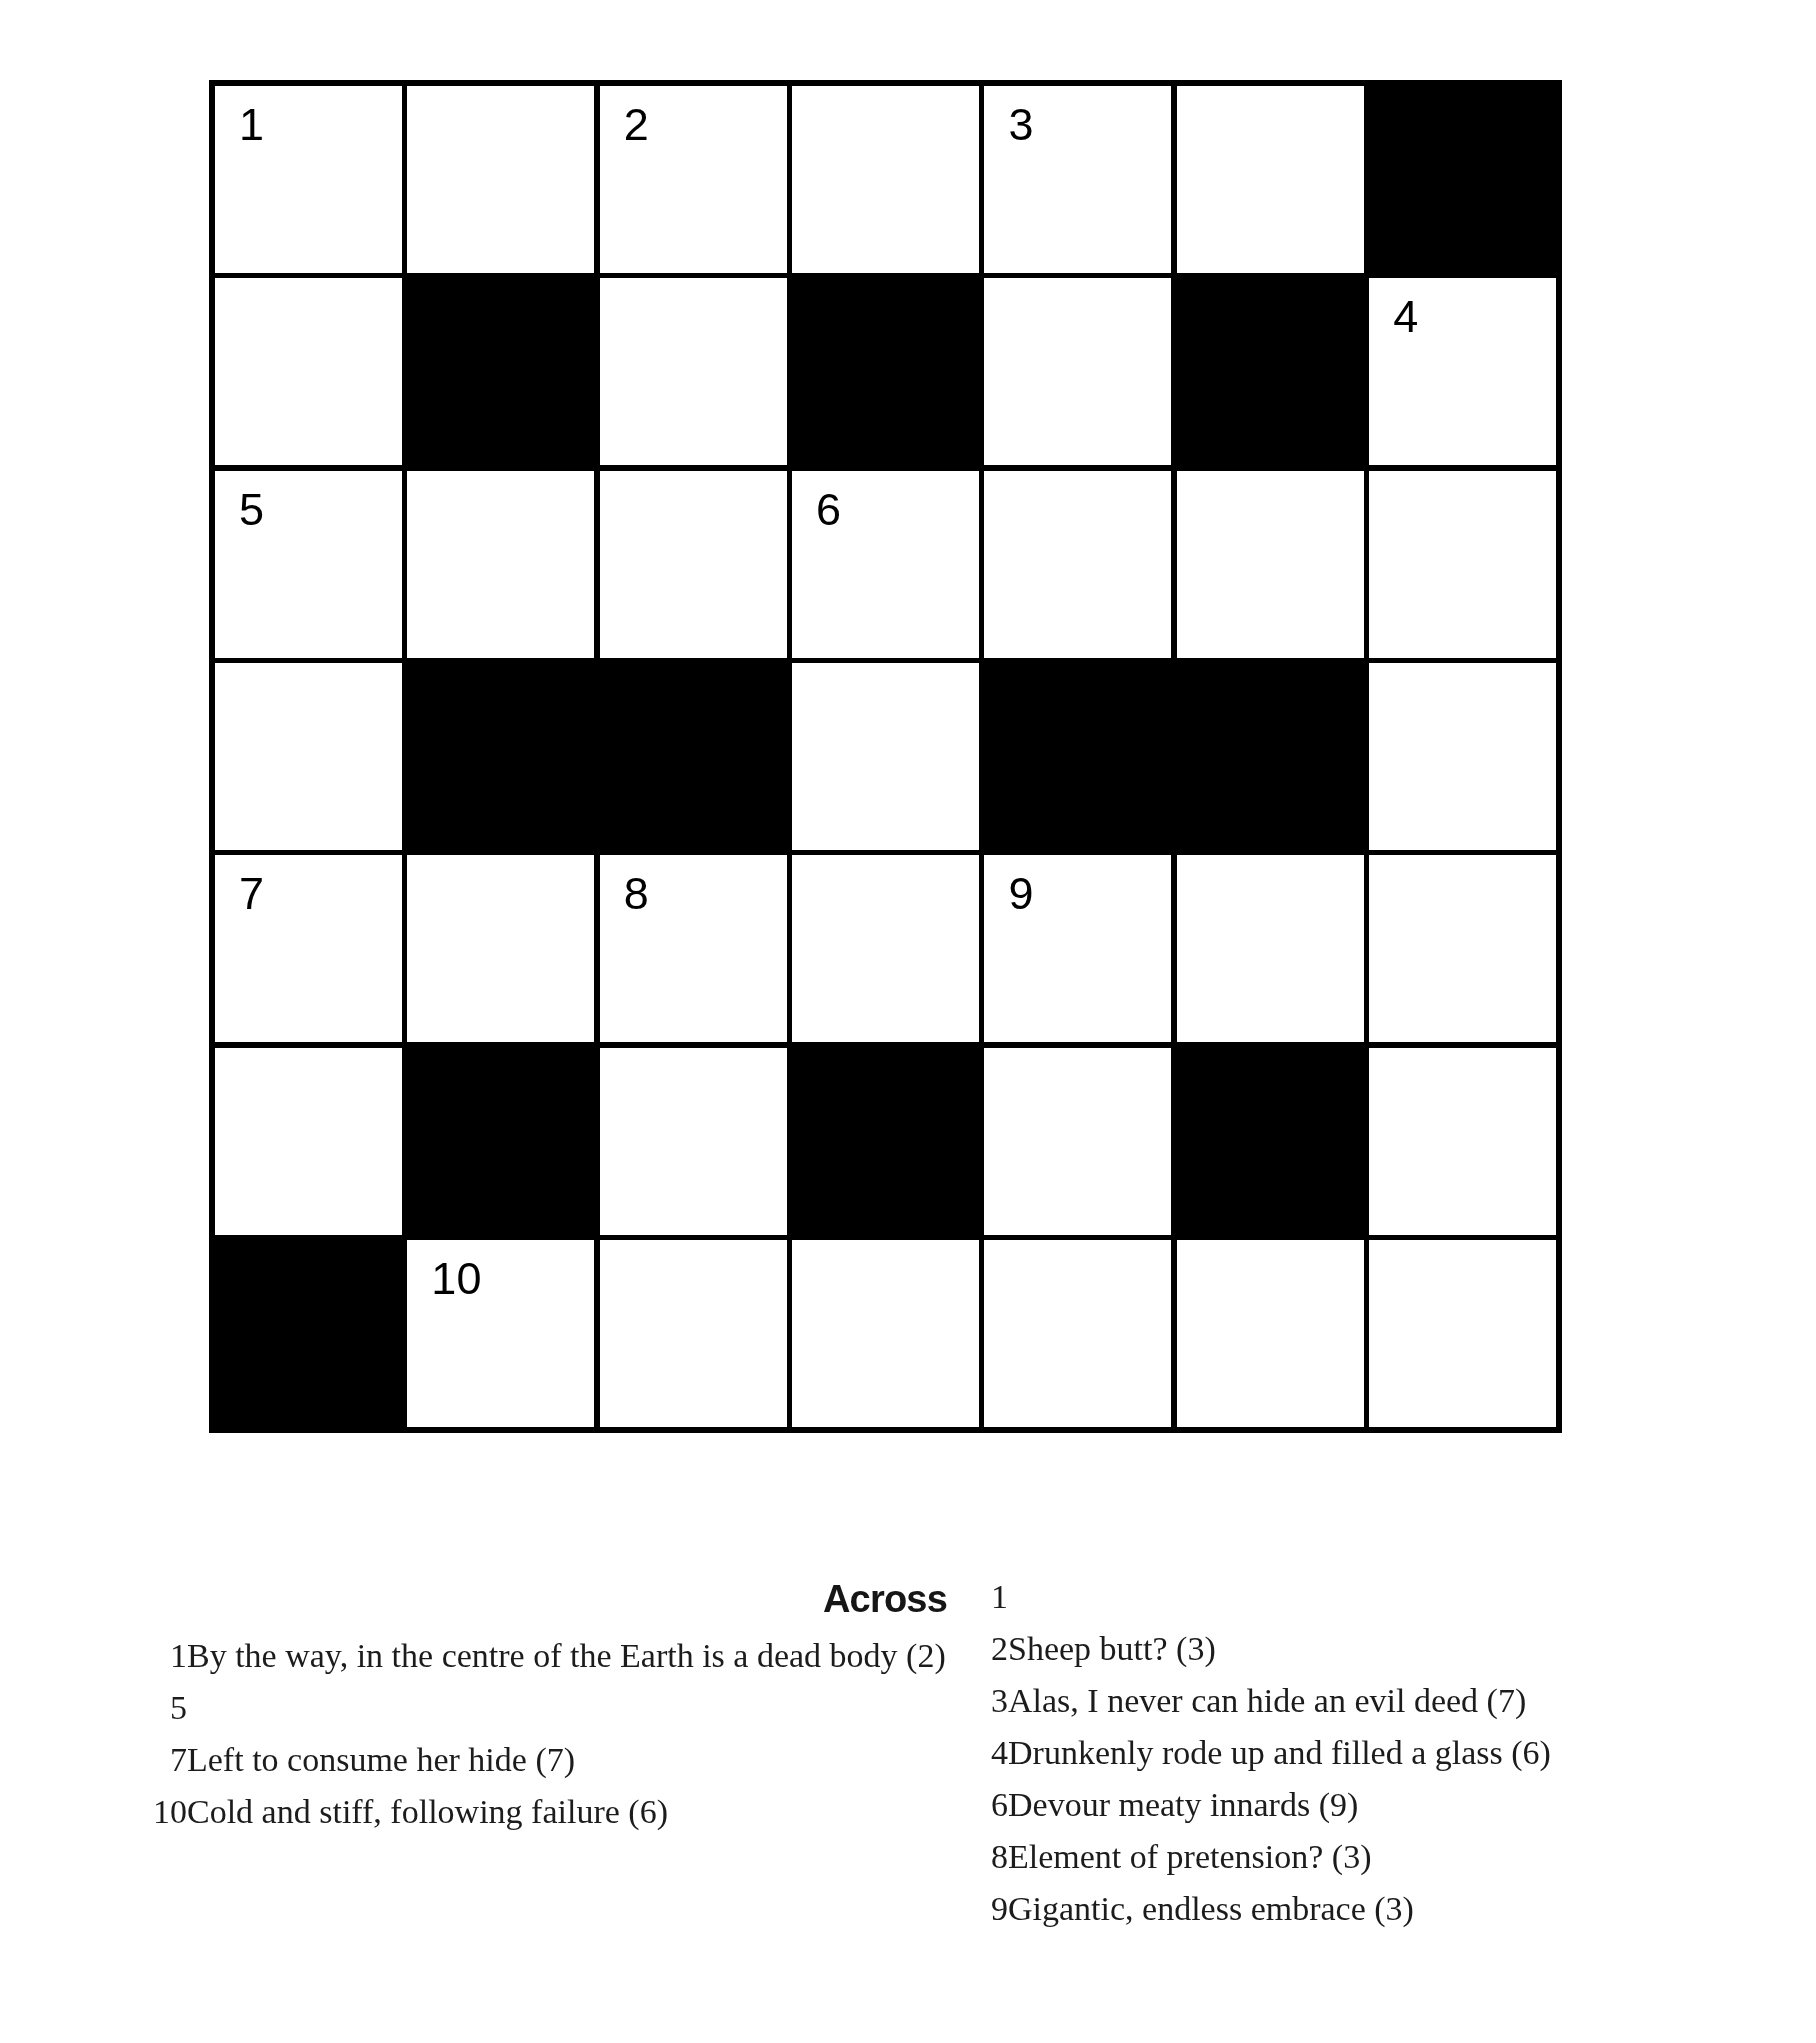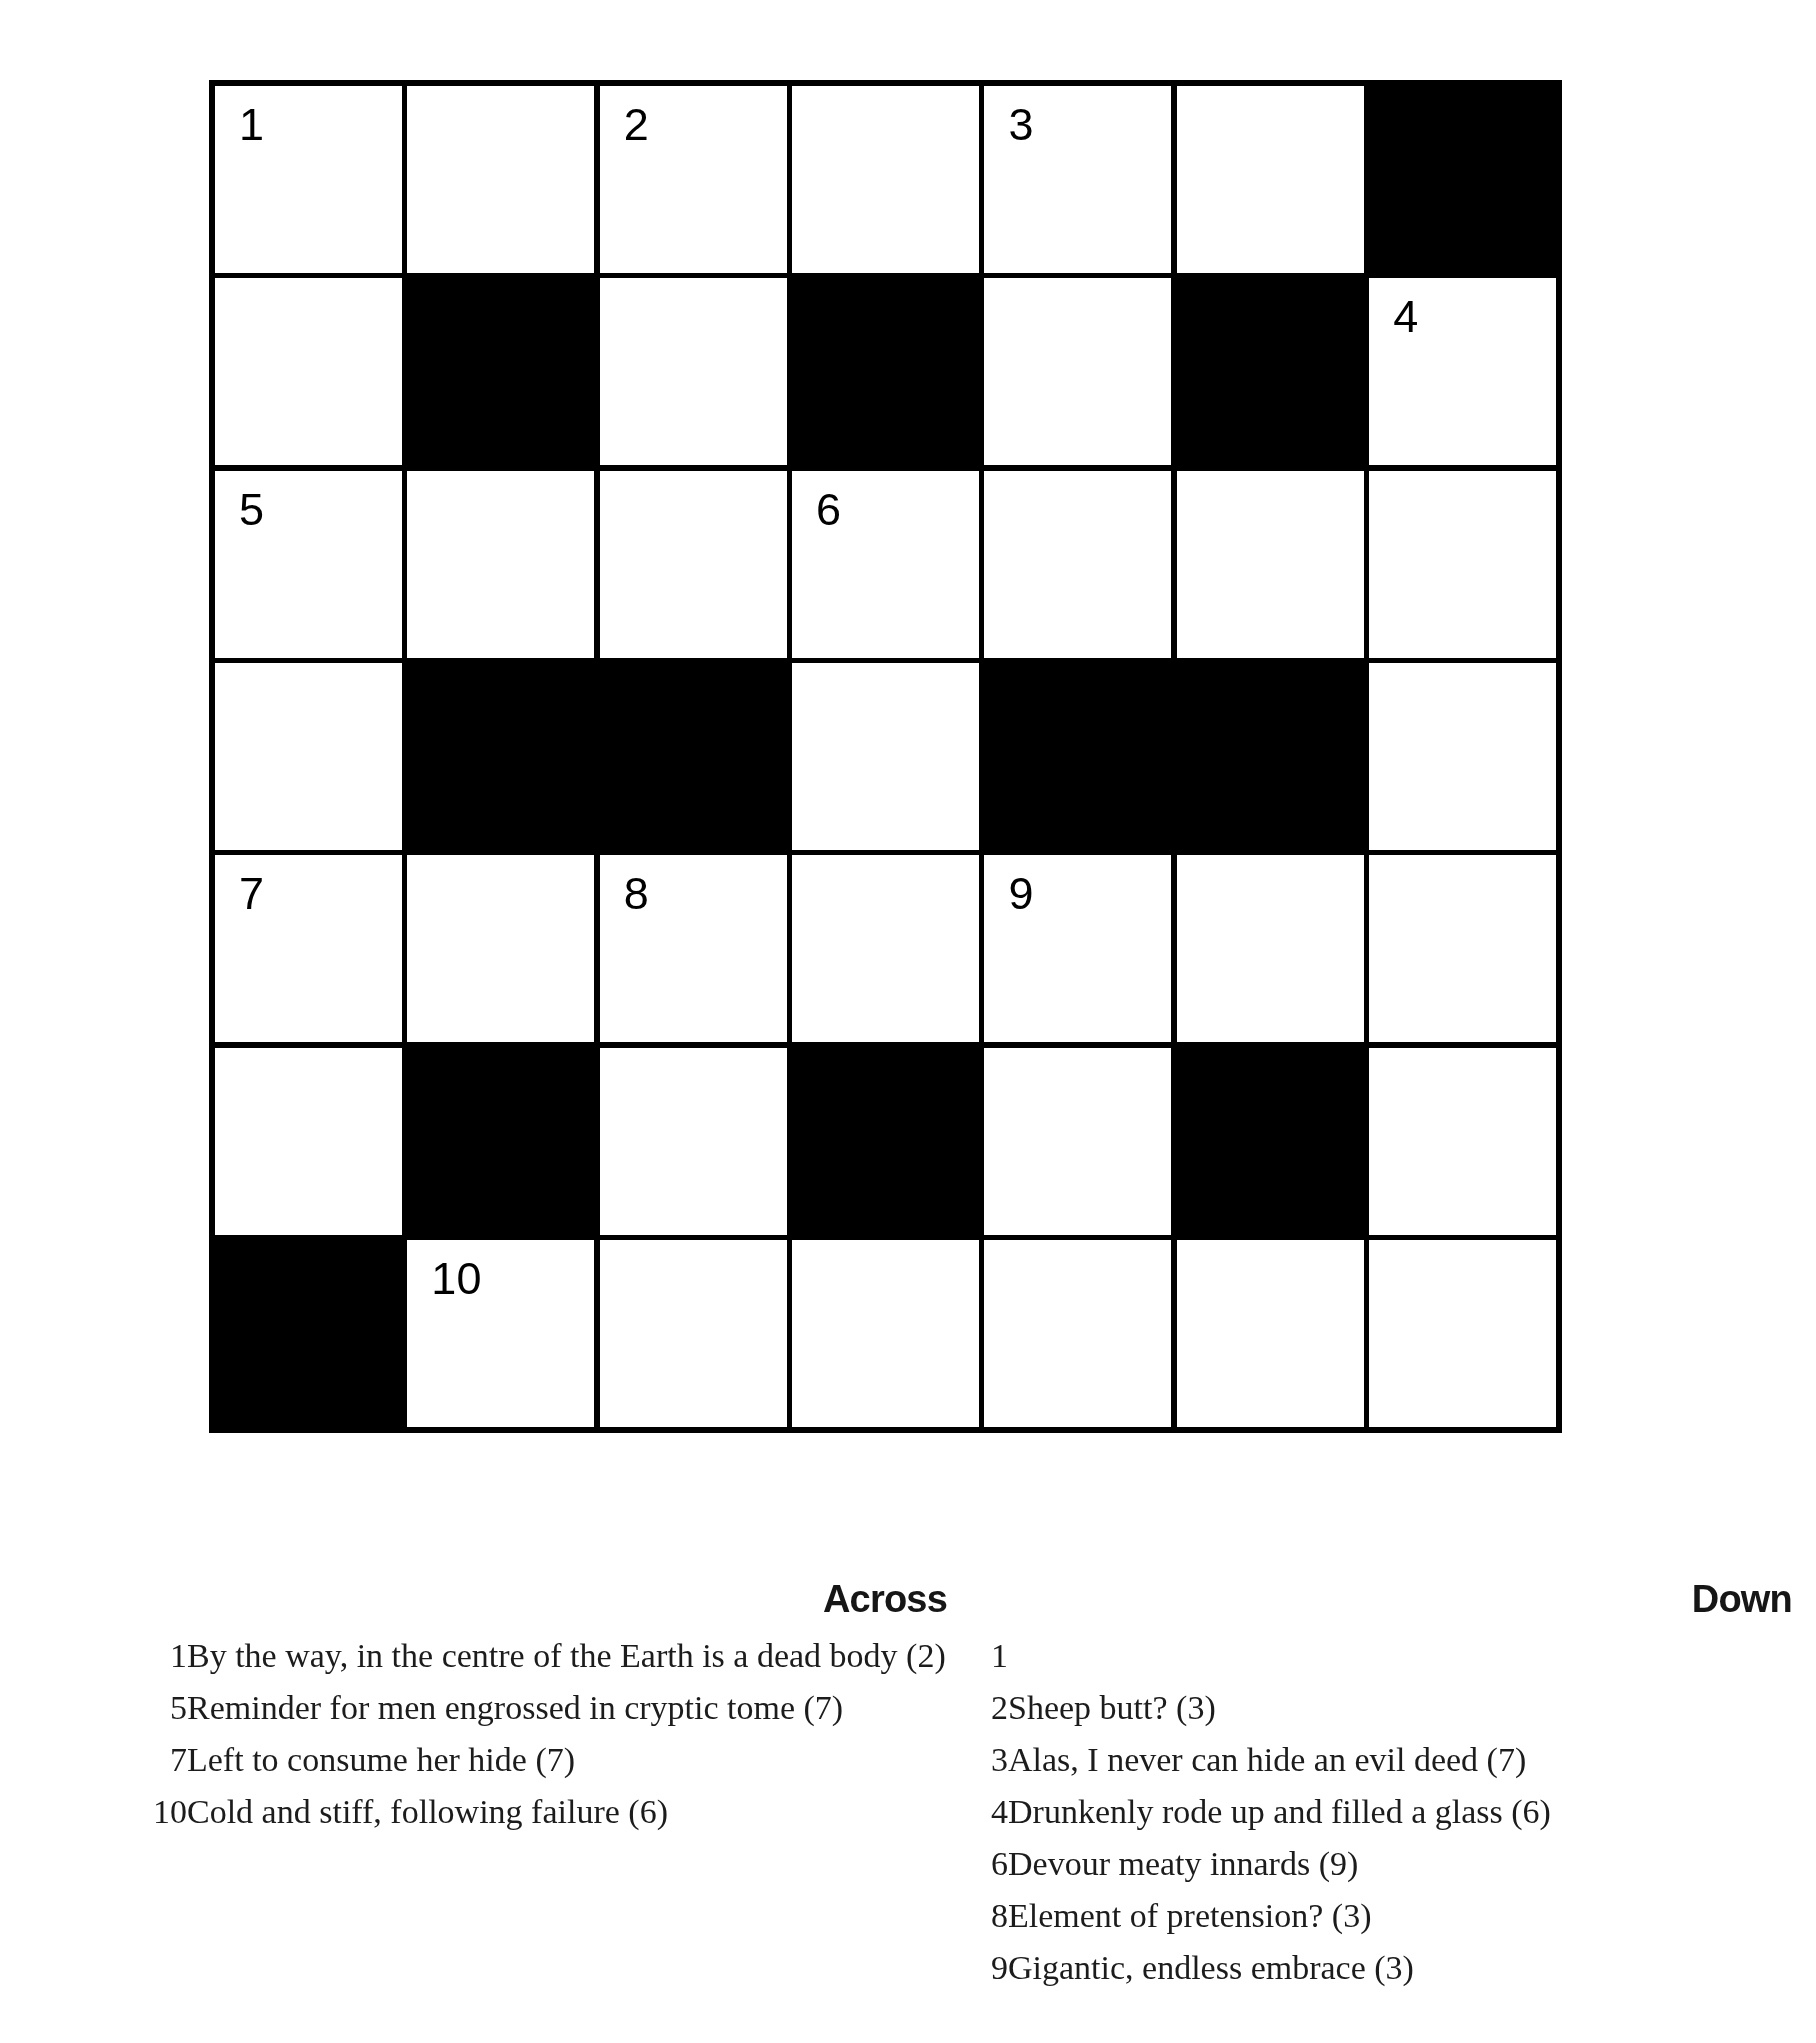--- a/index.html
+++ b/index.html
@@ -158,35 +158,33 @@
 
   <section class="clues across">
     <h2>Across</h2>
     <div>
         <div class="clue">
           <span class="cnum">1</span>
           <span class="ctext">By the way, in the centre of the Earth is a dead body (2)</span>
         </div>
         <div class="clue">
           <span class="cnum">5</span>
-          <span class="ctext">Reminder for men engrossed in cryptic tome (7)</span>
         </div>
         <div class="clue">
           <span class="cnum">7</span>
           <span class="ctext">Left to consume her hide (7)</span>
         </div>
         <div class="clue">
           <span class="cnum">10</span>
           <span class="ctext">Cold and stiff, following failure (6)</span>
         </div>
       </div>
   </section>
 
   <section class="clues down">
-    <h2>Down</h2>
     <div>
         <div class="clue">
           <span class="cnum">1</span>
         </div>
         <div class="clue">
           <span class="cnum">2</span>
           <span class="ctext">Sheep butt? (3)</span>
         </div>
         <div class="clue">
           <span class="cnum">3</span>

